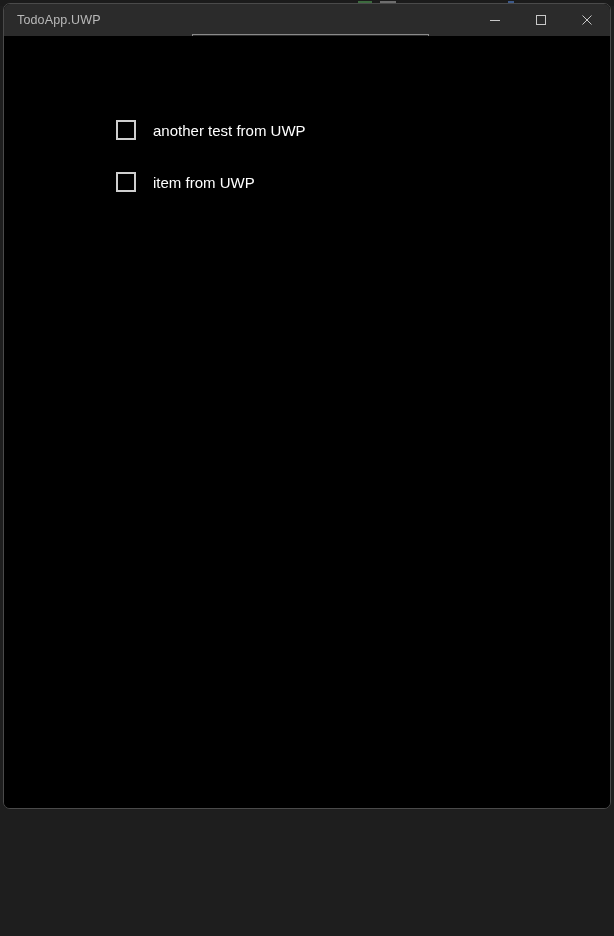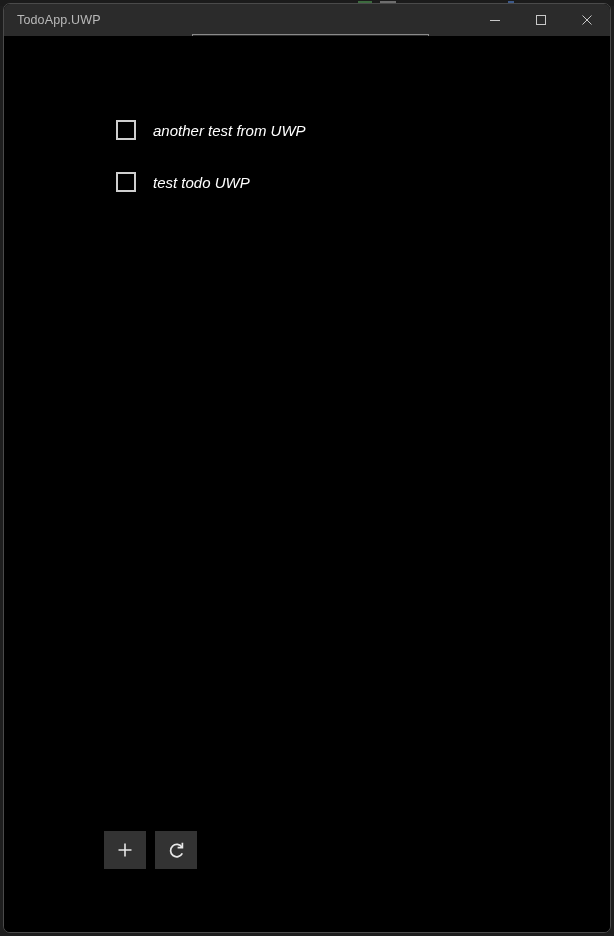--- a/index.html
+++ b/index.html
@@ -27,21 +27,21 @@
     top: 1px;
     height: 3px;
   }
 
   
   #app-window {
     position: absolute;
     left: 3px;
     top: 3px;
     width: 608px;
-    height: 930px;
+    height: 806px;
     background: #000000;
     border: 1px solid #4a4a4a;
     border-radius: 7px;
     box-sizing: border-box;
     overflow: hidden;
   }
 
   
   #title-bar {
     position: absolute;
@@ -145,21 +145,20 @@
     left: 112px;
     top: 82px;
     width: 420px;
   }
   .todo-row {
     display: flex;
     align-items: center;
     height: 24px;
     margin-bottom: 28px;
     cursor: default;
-    font-style: italic;
   }
   .todo-check {
     width: 20px;
     height: 20px;
     border: 2px solid #cfcfcf;
     box-sizing: border-box;
     background: transparent;
     flex: 0 0 auto;
   }
   .todo-label {
@@ -335,21 +334,21 @@
 
     <div id="todo-list">
 
       <div class="todo-row">
         <span class="todo-check"></span>
         <span class="todo-label">another test from UWP</span>
       </div>
 
       <div class="todo-row">
         <span class="todo-check"></span>
-        <span class="todo-label">test todo UWP</span>
+        <span class="todo-label">item from UWP</span>
       </div>
 
     </div>
 
     <div id="entry-bar">
 
       <button class="action-btn">
         <svg width="18" height="18" viewBox="0 0 18 18">
           <line x1="9" y1="2.5" x2="9" y2="15.5" stroke="#e8e8e8" stroke-width="1.6"></line>
           <line x1="2.5" y1="9" x2="15.5" y2="9" stroke="#e8e8e8" stroke-width="1.6"></line>

